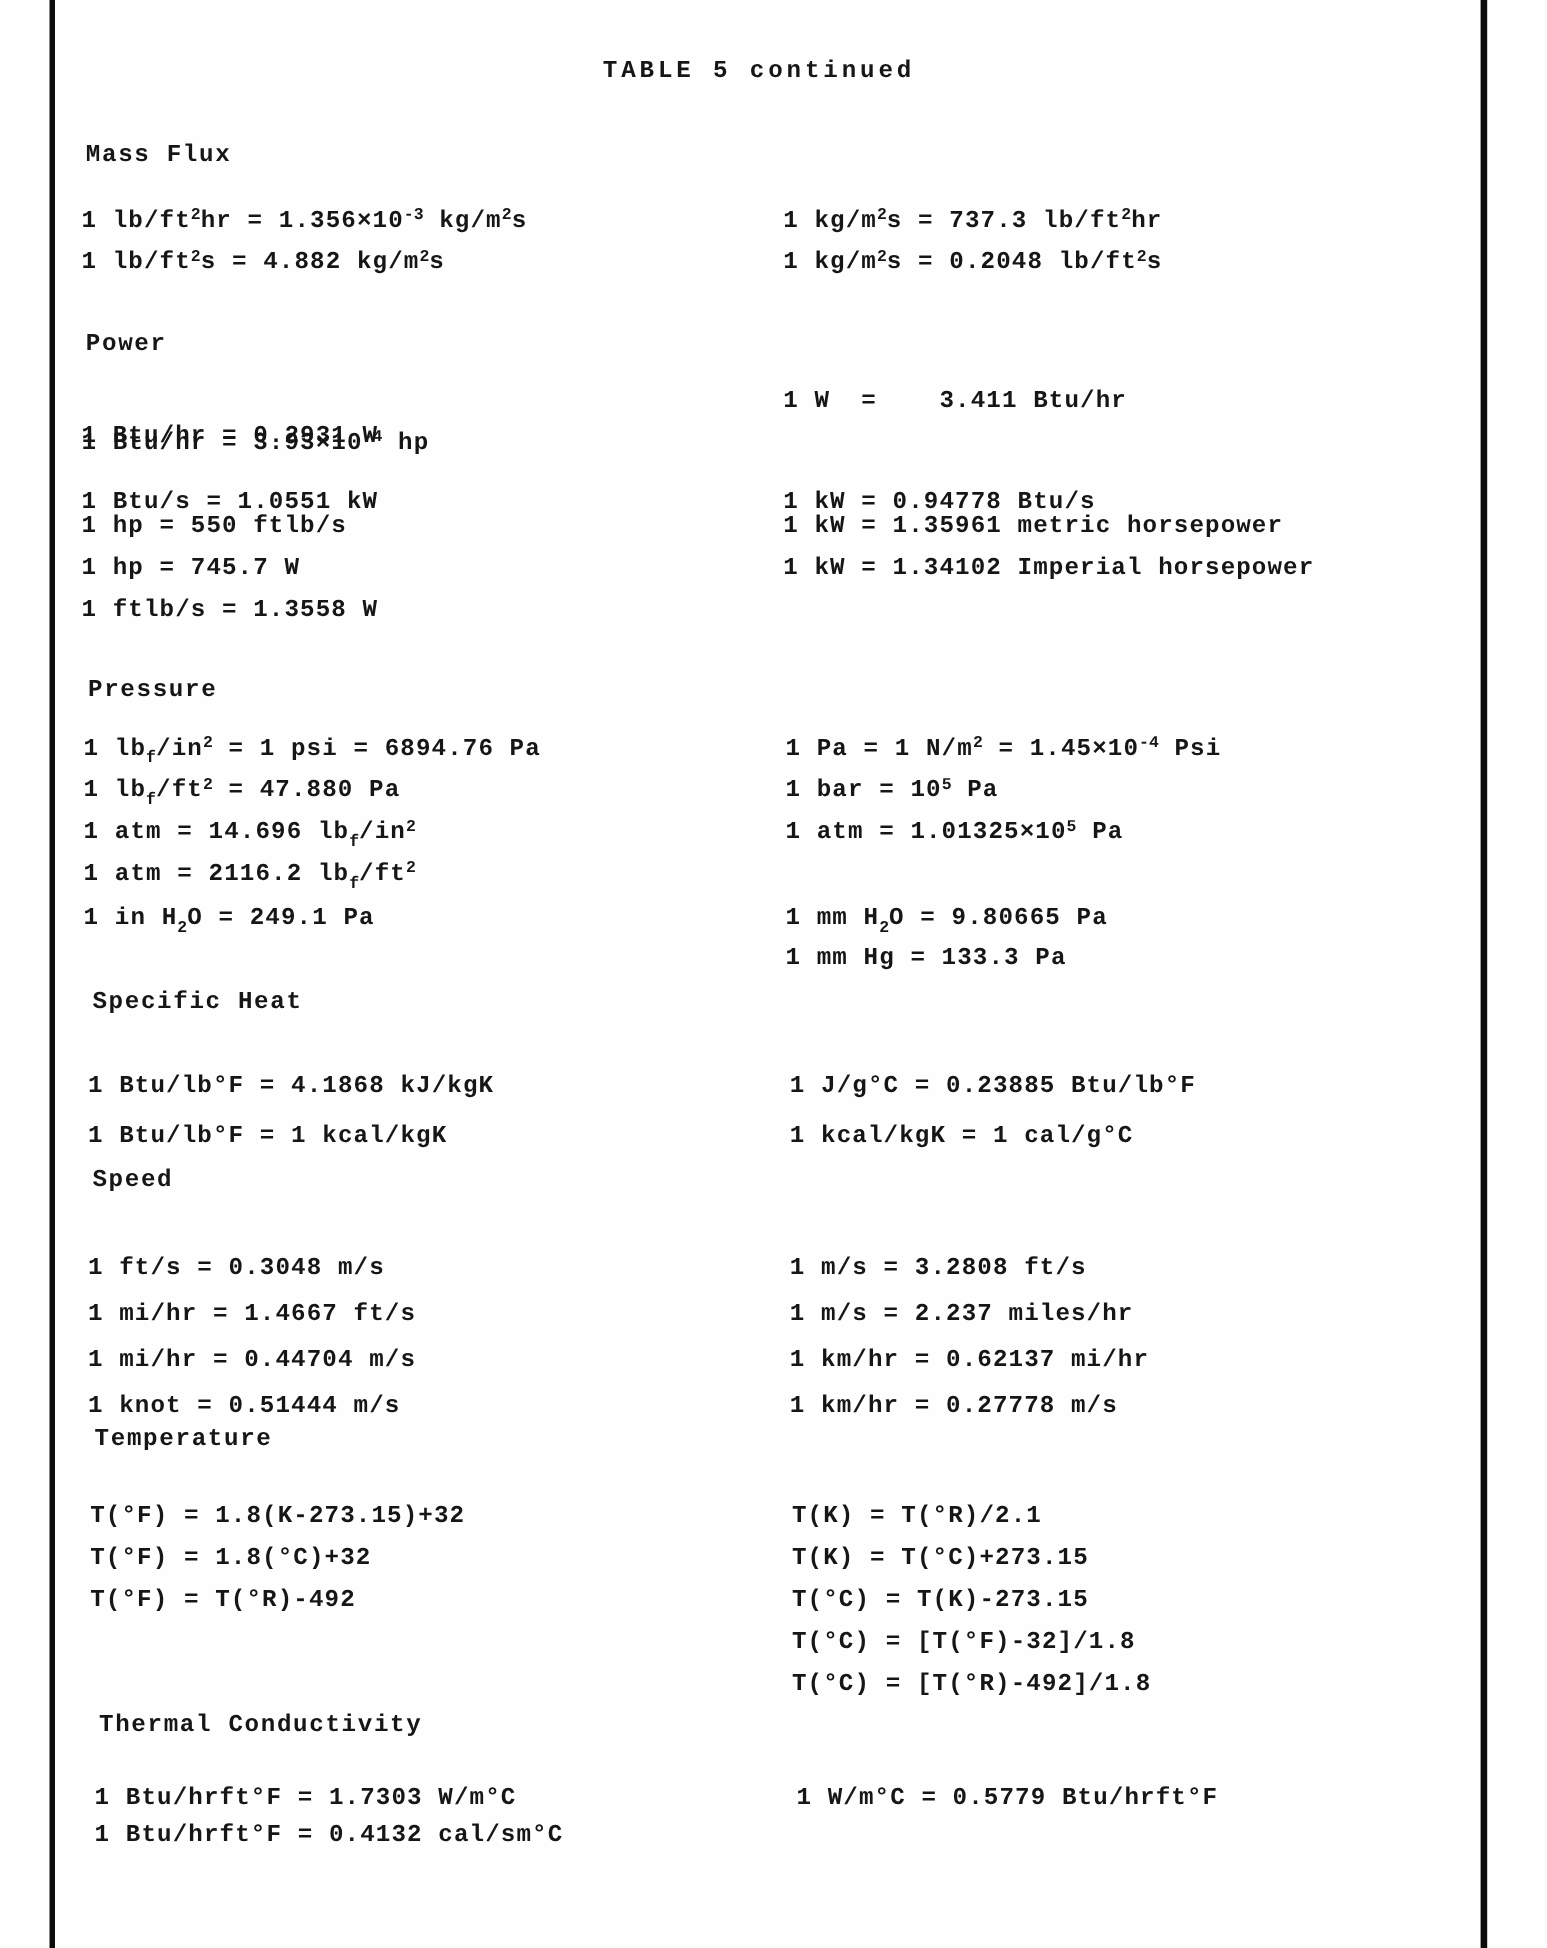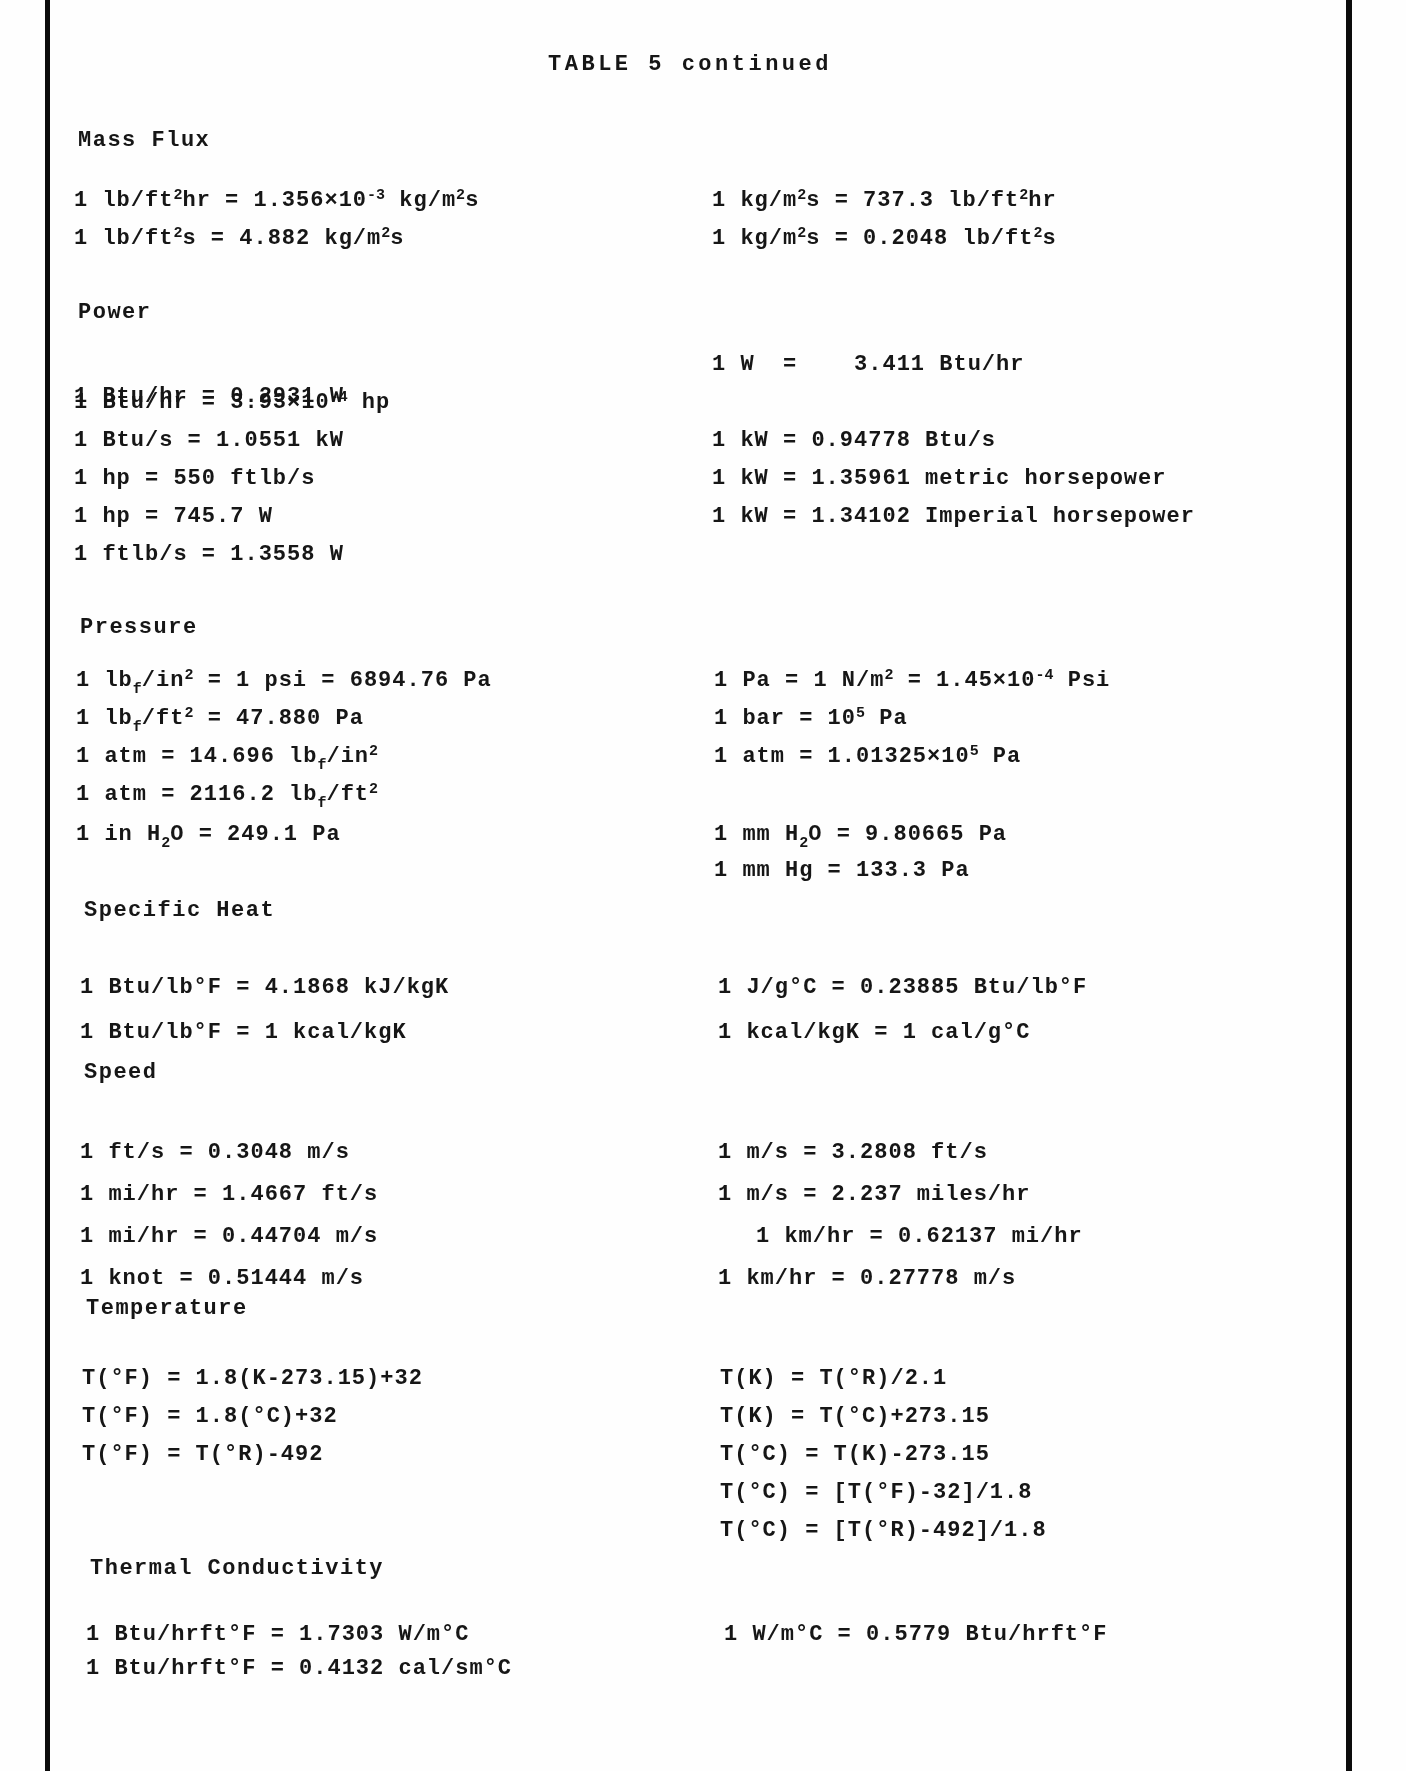--- a/index.html
+++ b/index.html
@@ -82,21 +82,21 @@
       </div>
       <div class="section-heading" style="top: 300px; left: 78px;">Power</div>
       <div class="conv-row" style="top: 352px; left: 0px; width: 1406px;">
         <span class="conv-cell" style="left: 74px; margin-top: 32px;">1 Btu/hr = 0.2931 W</span>
         <span class="conv-cell" style="left: 712px;">1 W  =    3.411 Btu/hr</span>
       </div>
       <div class="conv-row" style="top: 390px; left: 0px; width: 1406px;">
         <span class="conv-cell" style="left: 74px;">1 Btu/hr = 3.93×10<sup>-4</sup> hp</span>
         <span class="conv-cell" style="left: 712px;"></span>
       </div>
-      <div class="conv-row" style="top: 428px; left: 0px; width: 1406px;">
+      <div class="conv-row" style="top: 444px; left: 0px; width: 1406px;">
         <span class="conv-cell" style="left: 74px;">1 Btu/s = 1.0551 kW</span>
         <span class="conv-cell" style="left: 712px;">1 kW = 0.94778 Btu/s</span>
       </div>
       <div class="conv-row" style="top: 466px; left: 0px; width: 1406px;">
         <span class="conv-cell" style="left: 74px;">1 hp = 550 ftlb/s</span>
         <span class="conv-cell" style="left: 712px;">1 kW = 1.35961 metric horsepower</span>
       </div>
       <div class="conv-row" style="top: 504px; left: 0px; width: 1406px;">
         <span class="conv-cell" style="left: 74px;">1 hp = 745.7 W</span>
         <span class="conv-cell" style="left: 712px;">1 kW = 1.34102 Imperial horsepower</span>
@@ -143,21 +143,21 @@
       <div class="conv-row" style="top: 1140px; left: 0px; width: 1406px;">
         <span class="conv-cell" style="left: 80px;">1 ft/s = 0.3048 m/s</span>
         <span class="conv-cell" style="left: 718px;">1 m/s = 3.2808 ft/s</span>
       </div>
       <div class="conv-row" style="top: 1182px; left: 0px; width: 1406px;">
         <span class="conv-cell" style="left: 80px;">1 mi/hr = 1.4667 ft/s</span>
         <span class="conv-cell" style="left: 718px;">1 m/s = 2.237 miles/hr</span>
       </div>
       <div class="conv-row" style="top: 1224px; left: 0px; width: 1406px;">
         <span class="conv-cell" style="left: 80px;">1 mi/hr = 0.44704 m/s</span>
-        <span class="conv-cell" style="left: 718px; margin-left: 38px;">1 km/hr = 0.62137 mi/hr</span>
+        <span class="conv-cell" style="left: 718px;">1 km/hr = 0.62137 mi/hr</span>
       </div>
       <div class="conv-row" style="top: 1266px; left: 0px; width: 1406px;">
         <span class="conv-cell" style="left: 80px;">1 knot = 0.51444 m/s</span>
         <span class="conv-cell" style="left: 718px;">1 km/hr = 0.27778 m/s</span>
       </div>
       <div class="section-heading" style="top: 1296px; left: 86px;">Temperature</div>
       <div class="conv-row" style="top: 1366px; left: 0px; width: 1192px;">
         <span class="conv-cell" style="left: 82px;">T(°F) = 1.8(K-273.15)+32</span>
         <span class="conv-cell" style="left: 720px;">T(K) = T(°R)/2.1</span>
       </div>

